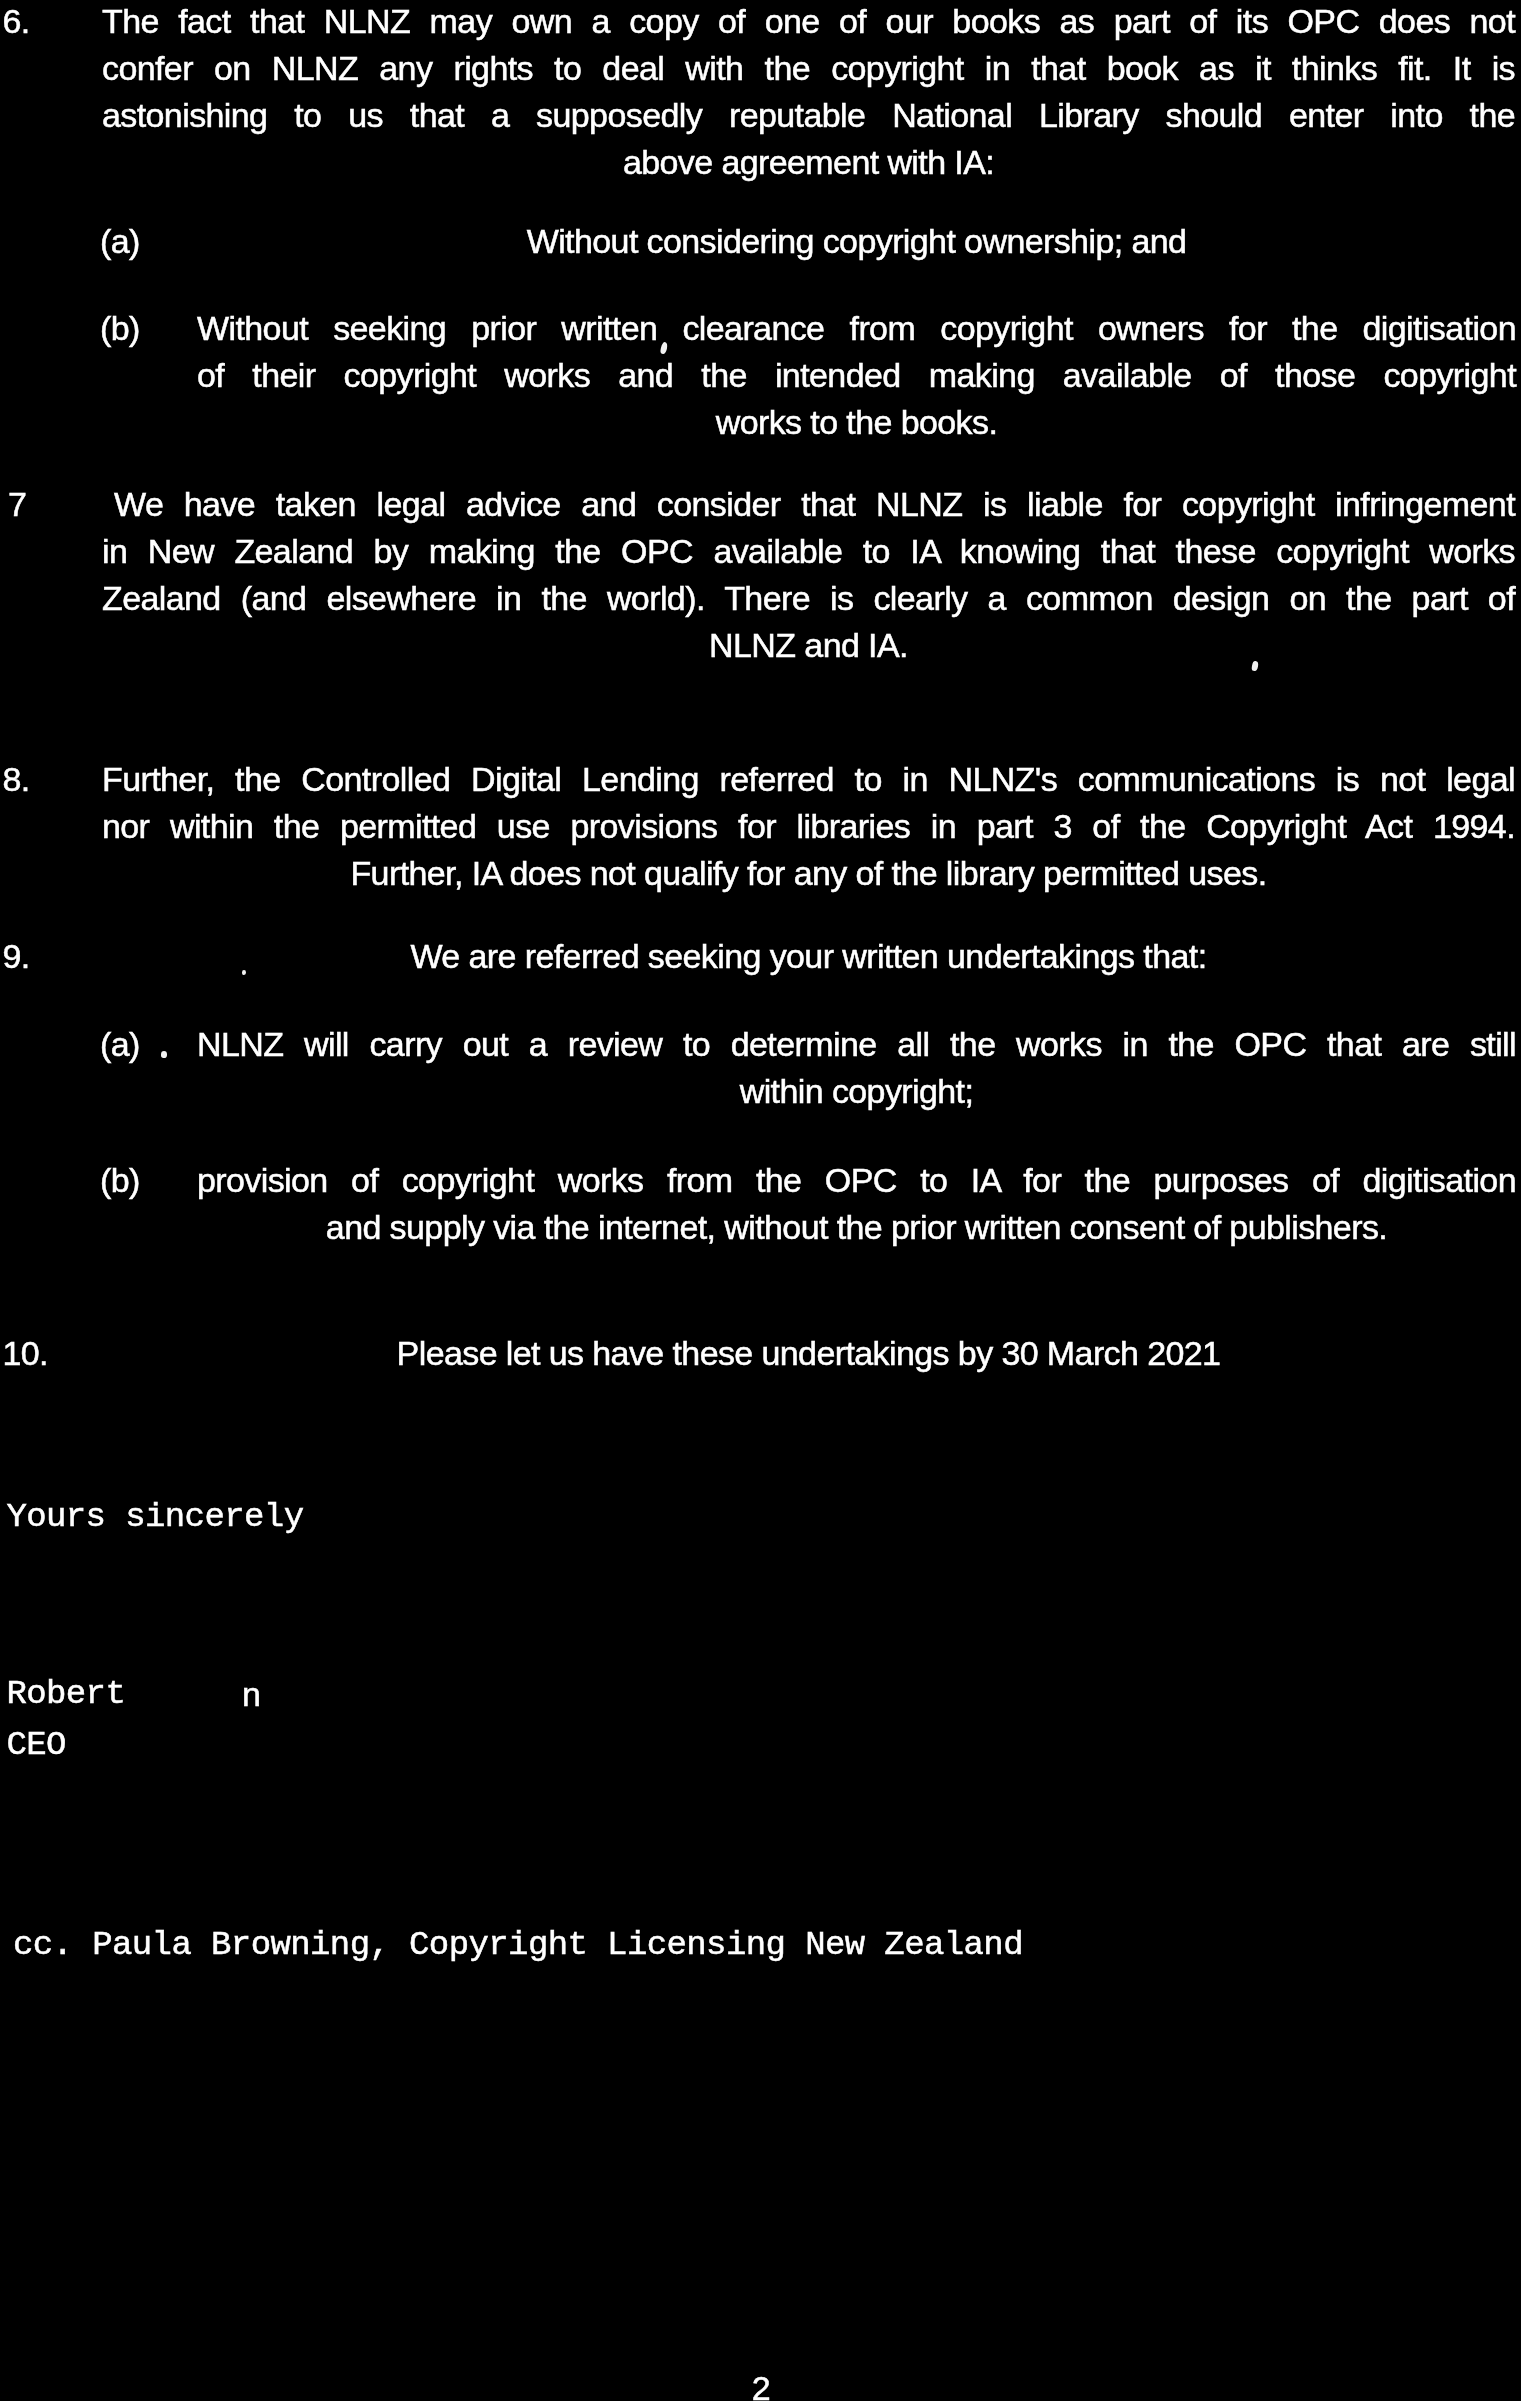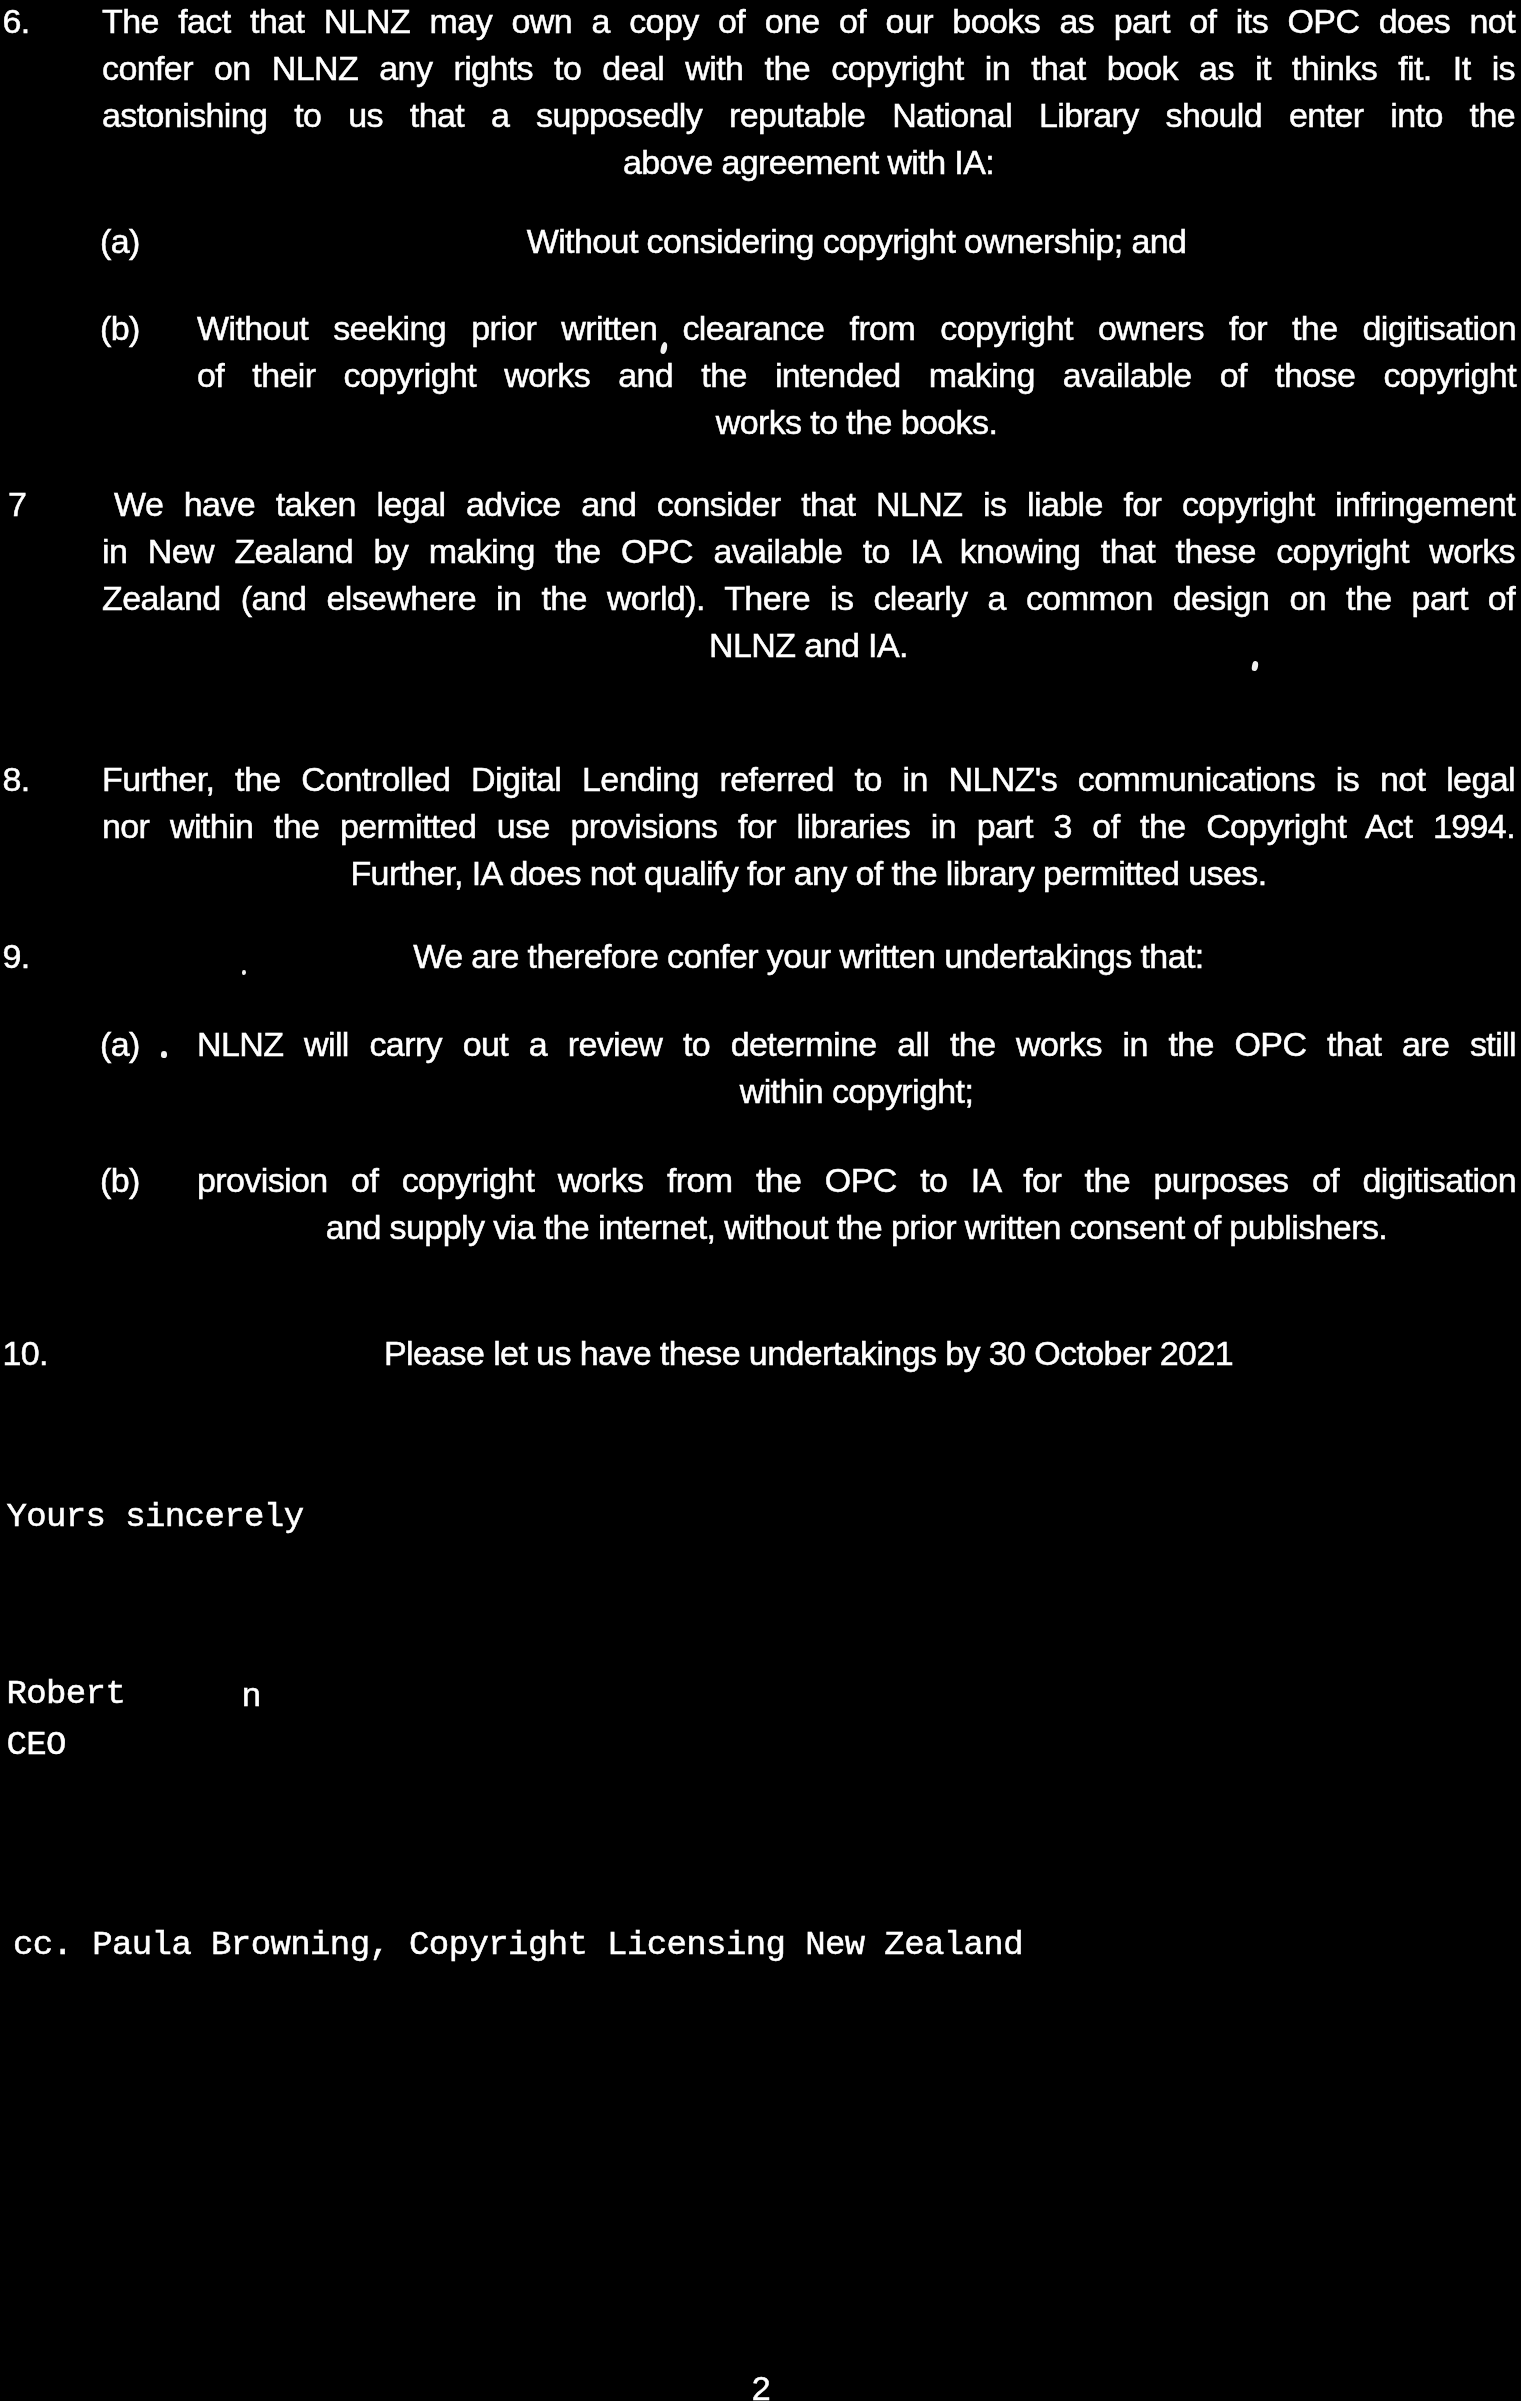--- a/index.html
+++ b/index.html
@@ -78,21 +78,21 @@
     <div class="body main">
       <span class="line just">Further, the Controlled Digital Lending referred to in NLNZ's communications is not legal</span>
       <span class="line just">nor within the permitted use provisions for libraries in part 3 of the Copyright Act 1994.</span>
       <span class="line left">Further, IA does not qualify for any of the library permitted uses.</span>
     </div>
   </section>
 
   <section class="sec" style="top:933px">
     <span class="num main-num">9.</span>
     <div class="body main">
-      <span class="line left">We are therefore confer your written undertakings that:</span>
+      <span class="line left">We are referred seeking your written undertakings that:</span>
     </div>
   </section>
 
   <section class="sec" style="top:1021px">
     <span class="num sub-num">(a)</span>
     <div class="body sub">
       <span class="line just">NLNZ will carry out a review to determine all the works in the OPC that are still</span>
       <span class="line left">within copyright;</span>
     </div>
   </section>
@@ -101,21 +101,21 @@
     <span class="num sub-num">(b)</span>
     <div class="body sub">
       <span class="line just">provision of copyright works from the OPC to IA for the purposes of digitisation</span>
       <span class="line left">and supply via the internet, without the prior written consent of publishers.</span>
     </div>
   </section>
 
   <section class="sec" style="top:1330px">
     <span class="num main-num">10.</span>
     <div class="body main">
-      <span class="line left">Please let us have these undertakings by 30 October 2021</span>
+      <span class="line left">Please let us have these undertakings by 30 March 2021</span>
     </div>
   </section>
 
   <div class="plain" style="top:1494px">Yours sincerely</div>
 
   <section class="sec" style="top:1671px">
     <span class="plain" style="top:0">Robert</span>
     <span class="sig-frag">n</span>
   </section>
   <div class="plain" style="top:1722px">CEO</div>

